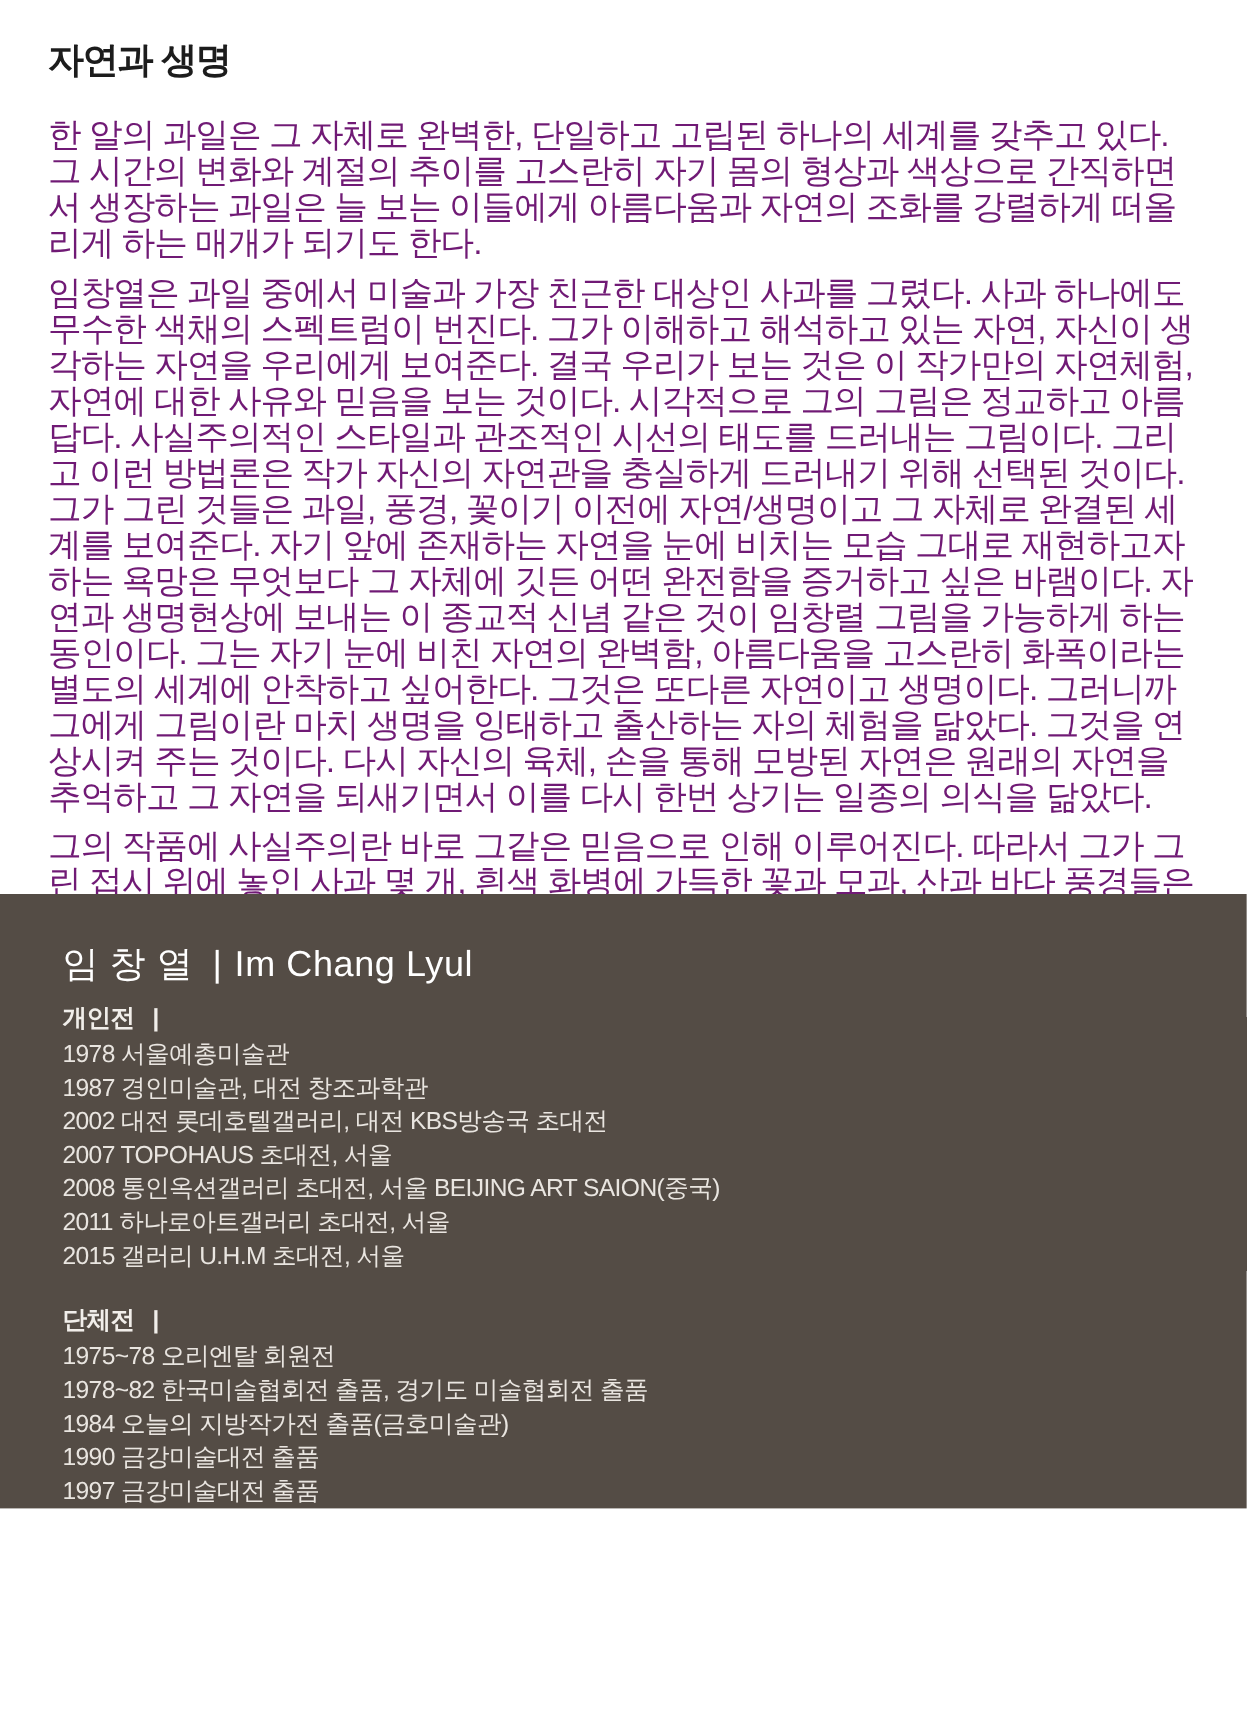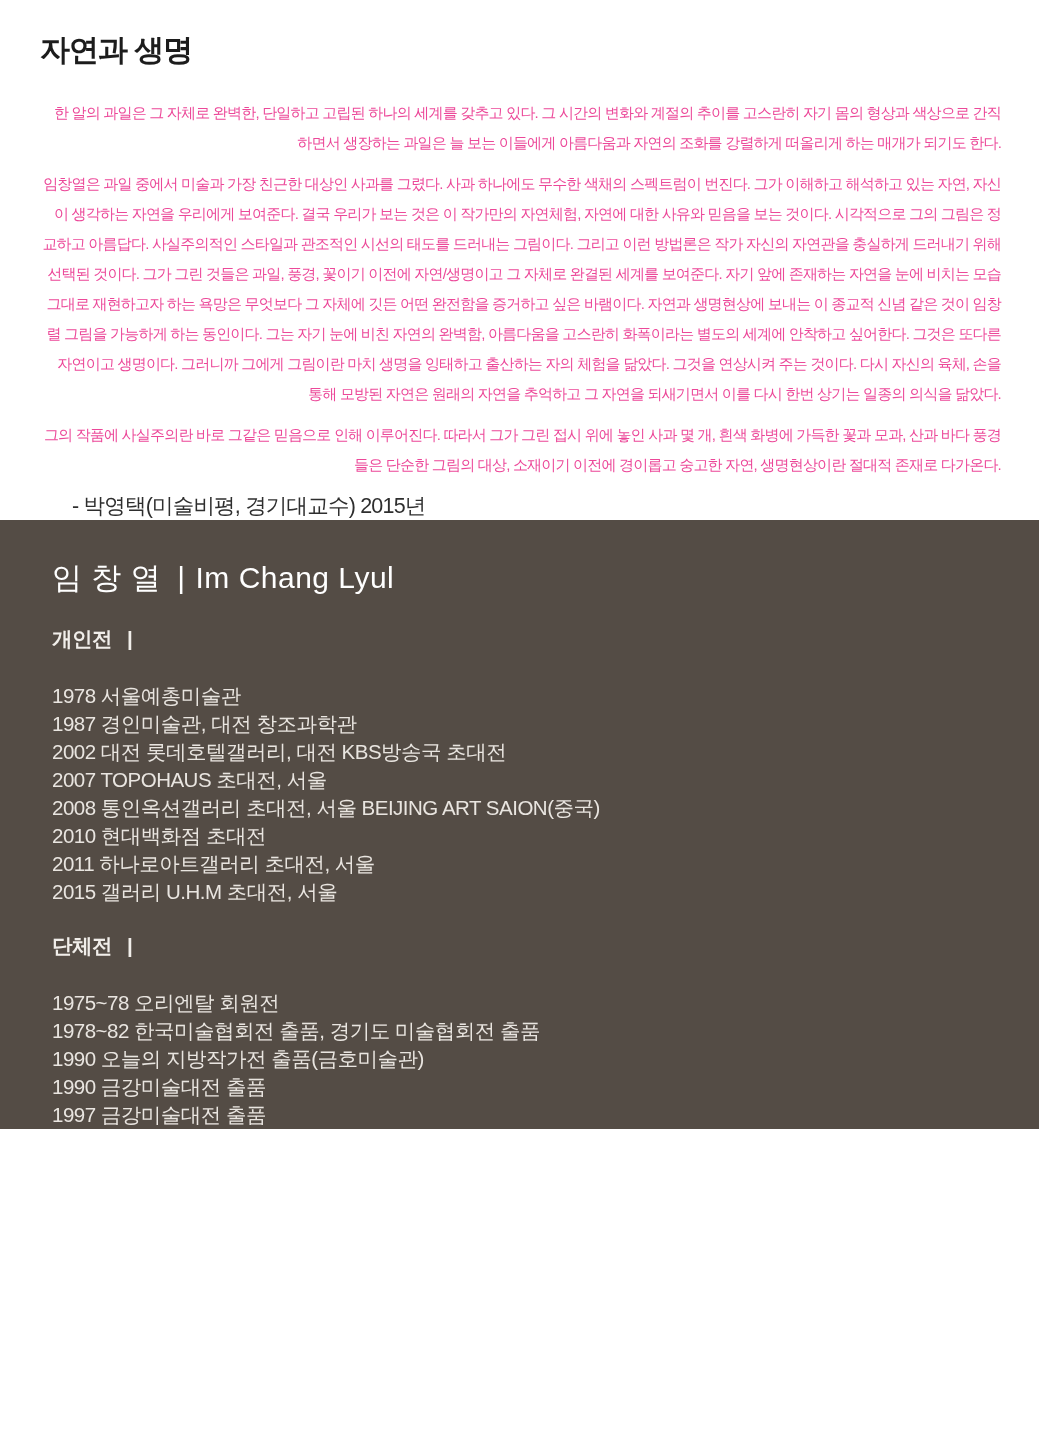--- a/index.html
+++ b/index.html
@@ -24,61 +24,61 @@
     color: #2b2b2b;
   }
   .essay-title {
     font-size: 30px;
     font-weight: bold;
     color: #1c1c1c;
     letter-spacing: -1px;
     margin-bottom: 27px;
   }
   .essay p {
-    font-size: 15px;
+    font-size: 28px;
     line-height: 30px;
     letter-spacing: -0.8px;
-    color: #ec4899;
+    color: #701a75;
     margin-bottom: 11px;
-    text-align: right;
+    text-align: left;
   }
   .attribution {
     font-size: 21.5px;
     letter-spacing: -0.8px;
     color: #2e2e2e;
     margin-top: 4px;
     margin-left: 32px;
   }
   
   .artist-panel {
     background: #544c45;
     flex: 1;
     padding: 38px 40px 0 52px;
     color: #ece8e3;
   }
   .artist-name {
     font-size: 30px;
     color: #ffffff;
     letter-spacing: 0.5px;
-    margin-bottom: 28px;
+    margin-bottom: 13px;
     font-weight: normal;
   }
   .artist-name .divider {
     margin: 0 10px 0 16px;
     font-weight: 300;
   }
   .exh-label {
     font-size: 20.5px;
     font-weight: bold;
     color: #f1eeea;
     letter-spacing: -0.5px;
     line-height: 28px;
     font-family: Liberation Mono, monospace;
   }
-  .exh-list { list-style: none; margin-top: 27px; }
+  .exh-list { list-style: none; }
   .exh-list li {
     font-size: 20.5px;
     line-height: 28px;
     letter-spacing: -0.5px;
     color: #e9e5e0;
     white-space: nowrap;
   }
   .exh-section.group { margin-top: 28px; }
 </style>
 </head>
@@ -100,31 +100,30 @@
     </h2>
 
     <div class="exh-section solo">
       <div class="exh-label">개인전 |</div>
       <ul class="exh-list">
           <li>1978 서울예총미술관</li>
           <li>1987 경인미술관, 대전 창조과학관</li>
           <li>2002 대전 롯데호텔갤러리, 대전 KBS방송국 초대전</li>
           <li>2007 TOPOHAUS 초대전, 서울</li>
           <li>2008 통인옥션갤러리 초대전, 서울 BEIJING ART SAION(중국)</li>
-          <li>2010 현대백화점 초대전</li>
           <li>2011 하나로아트갤러리 초대전, 서울</li>
           <li>2015 갤러리 U.H.M 초대전, 서울</li>
         </ul>
     </div>
 
     <div class="exh-section group">
       <div class="exh-label">단체전 |</div>
       <ul class="exh-list">
           <li>1975~78 오리엔탈 회원전</li>
           <li>1978~82 한국미술협회전 출품, 경기도 미술협회전 출품</li>
-          <li>1990 오늘의 지방작가전 출품(금호미술관)</li>
+          <li>1984 오늘의 지방작가전 출품(금호미술관)</li>
           <li>1990 금강미술대전 출품</li>
           <li>1997 금강미술대전 출품</li>
         </ul>
     </div>
   </section>
 
 </div>
 
 </body></html>

